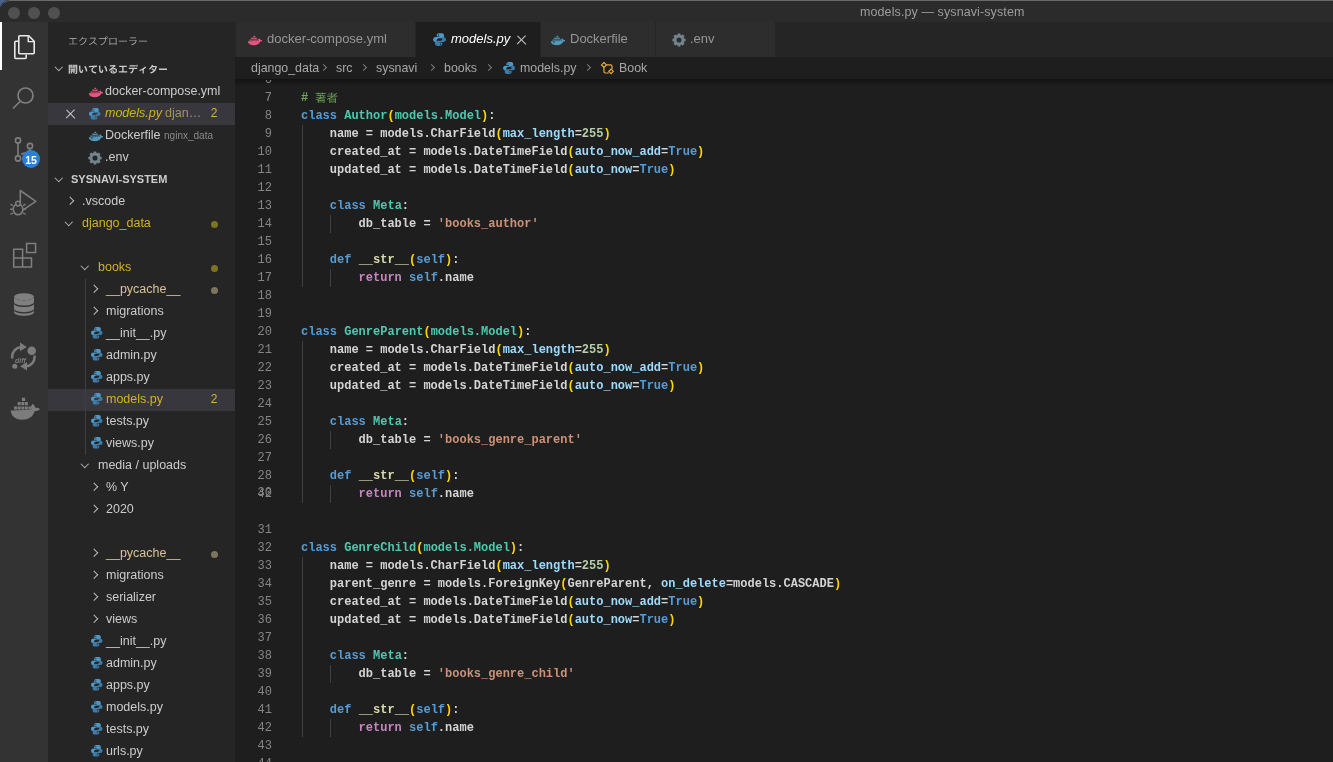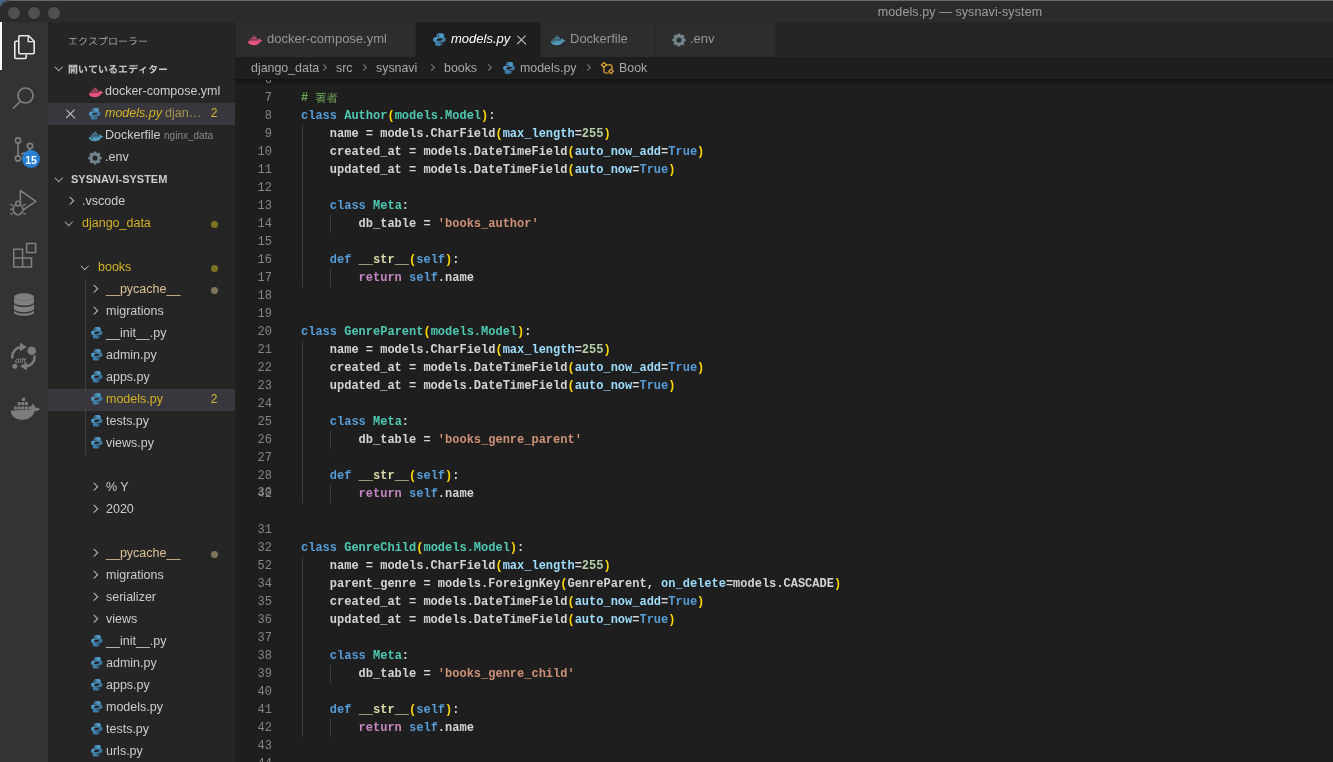--- a/index.html
+++ b/index.html
@@ -44,21 +44,21 @@
 span.cl{position:static;color:#4ec9b0;font:inherit}
 .ig{position:absolute;width:1px;background:#3f3f3f}
 .aicon{position:absolute;left:0;width:48px}
 </style></head><body>
 <div id="bg"></div>
 <div id="win">
   <div id="titlebar">
     <span class="tl" style="left:8.3px"></span>
       <span class="tl" style="left:28px"></span>
       <span class="tl" style="left:48.4px"></span>
-    <div id="wtitle" style="text-align:center">models.py — sysnavi-system</div>
+    <div id="wtitle" style="">models.py — sysnavi-system</div>
   </div>
 
   <svg width="0" height="0" style="position:absolute">
       <defs>
     <g id="py">
           <path fill="#4d97c6" d="M7.9 1.2c-1.6 0-2.9.6-2.9 1.9v1.6h3v.6H3.9C2.3 5.3 1.2 6.4 1.2 8c0 1.6 1.1 2.8 2.7 2.8h1V9.2c0-1.5 1.2-2.6 2.7-2.6h3c1.2 0 2.2-1 2.2-2.2V3.1c0-1.3-1.3-1.9-3-1.9zm-1 1.3a.65.65 0 1 1 0 1.3.65.65 0 0 1 0-1.3z"></path>
           <path fill="#3e7ca8" d="M8.1 14.8c1.6 0 2.9-.6 2.9-1.9v-1.6H8v-.6h4.1c1.6 0 2.7-1.1 2.7-2.7 0-1.6-1.1-2.8-2.7-2.8h-1v1.6c0 1.5-1.2 2.6-2.7 2.6h-3c-1.2 0-2.2 1-2.2 2.2v1.3c0 1.3 1.3 1.9 3 1.9zm1-1.3a.65.65 0 1 1 0-1.3.65.65 0 0 1 0 1.3z"></path>
         </g>
     <g id="whale">
           <g transform="translate(-5.2 -3.3) scale(0.555 0.46)">
@@ -243,20 +243,24 @@
         <svg class="ticon" style="left:42px;top:3px" width="13.5" height="13.5" viewBox="0 0 16 16">
           <use href="#py"></use>
         </svg>
         <span class="tlab " style="left:58px;color:#cccccc">tests.py</span>
       </div>
 <div class="trow" style="top:433px">
         <svg class="ticon" style="left:42px;top:3px" width="13.5" height="13.5" viewBox="0 0 16 16">
           <use href="#py"></use>
         </svg>
         <span class="tlab " style="left:58px;color:#cccccc">views.py</span>
+      </div>
+<div class="trow" style="top:455px">
+        <span class="chev down" style="left:35px"></span>
+        <span class="tlab " style="left:50px;color:#cccccc">media / uploads</span>
       </div>
 <div class="trow" style="top:477px">
         <span class="chev" style="left:43px"></span>
         <span class="tlab " style="left:58px;color:#cccccc">% Y</span>
       </div>
 <div class="trow" style="top:499px">
         <span class="chev" style="left:43px"></span>
         <span class="tlab " style="left:58px;color:#cccccc">2020</span>
       </div>
 <div class="trow" style="top:543px">
@@ -410,21 +414,21 @@
 <div class="cl" style="top:431px">&nbsp;&nbsp;&nbsp;&nbsp;&nbsp;&nbsp;&nbsp;&nbsp;db_table&nbsp;=&nbsp;<span class="st">'books_genre_parent'</span></div>
 <div class="lnum" style="top:449px">27</div>
 <div class="lnum" style="top:467px">28</div>
 <div class="cl" style="top:467px">&nbsp;&nbsp;&nbsp;&nbsp;<span class="kb">def</span>&nbsp;<span class="fn">__str__</span><span class="br">(</span><span class="kb">self</span><span class="br">)</span>:</div>
 <div class="lnum" style="top:485px">42</div>
 <div class="cl" style="top:485px">&nbsp;&nbsp;&nbsp;&nbsp;&nbsp;&nbsp;&nbsp;&nbsp;<span class="kc">return</span>&nbsp;<span class="kb">self</span>.name</div>
 <div class="lnum" style="top:484px">30</div>
 <div class="lnum" style="top:521px">31</div>
 <div class="lnum" style="top:539px">32</div>
 <div class="cl" style="top:539px"><span class="kb">class</span>&nbsp;<span class="cl">GenreChild</span><span class="br">(</span><span class="cl">models.Model</span><span class="br">)</span>:</div>
-<div class="lnum" style="top:557px">52</div>
+<div class="lnum" style="top:557px">33</div>
 <div class="cl" style="top:557px">&nbsp;&nbsp;&nbsp;&nbsp;name&nbsp;=&nbsp;models.CharField<span class="br">(</span><span class="pb">max_length</span>=<span class="nu">255</span><span class="br">)</span></div>
 <div class="lnum" style="top:575px">34</div>
 <div class="cl" style="top:575px">&nbsp;&nbsp;&nbsp;&nbsp;parent_genre&nbsp;=&nbsp;models.ForeignKey<span class="br">(</span>GenreParent,&nbsp;<span class="pb">on_delete</span>=models.CASCADE<span class="br">)</span></div>
 <div class="lnum" style="top:593px">35</div>
 <div class="cl" style="top:593px">&nbsp;&nbsp;&nbsp;&nbsp;created_at&nbsp;=&nbsp;models.DateTimeField<span class="br">(</span><span class="pb">auto_now_add</span>=<span class="kb">True</span><span class="br">)</span></div>
 <div class="lnum" style="top:611px">36</div>
 <div class="cl" style="top:611px">&nbsp;&nbsp;&nbsp;&nbsp;updated_at&nbsp;=&nbsp;models.DateTimeField<span class="br">(</span><span class="pb">auto_now</span>=<span class="kb">True</span><span class="br">)</span></div>
 <div class="lnum" style="top:629px">37</div>
 <div class="lnum" style="top:647px">38</div>
 <div class="cl" style="top:647px">&nbsp;&nbsp;&nbsp;&nbsp;<span class="kb">class</span>&nbsp;<span class="cl">Meta</span>:</div>

